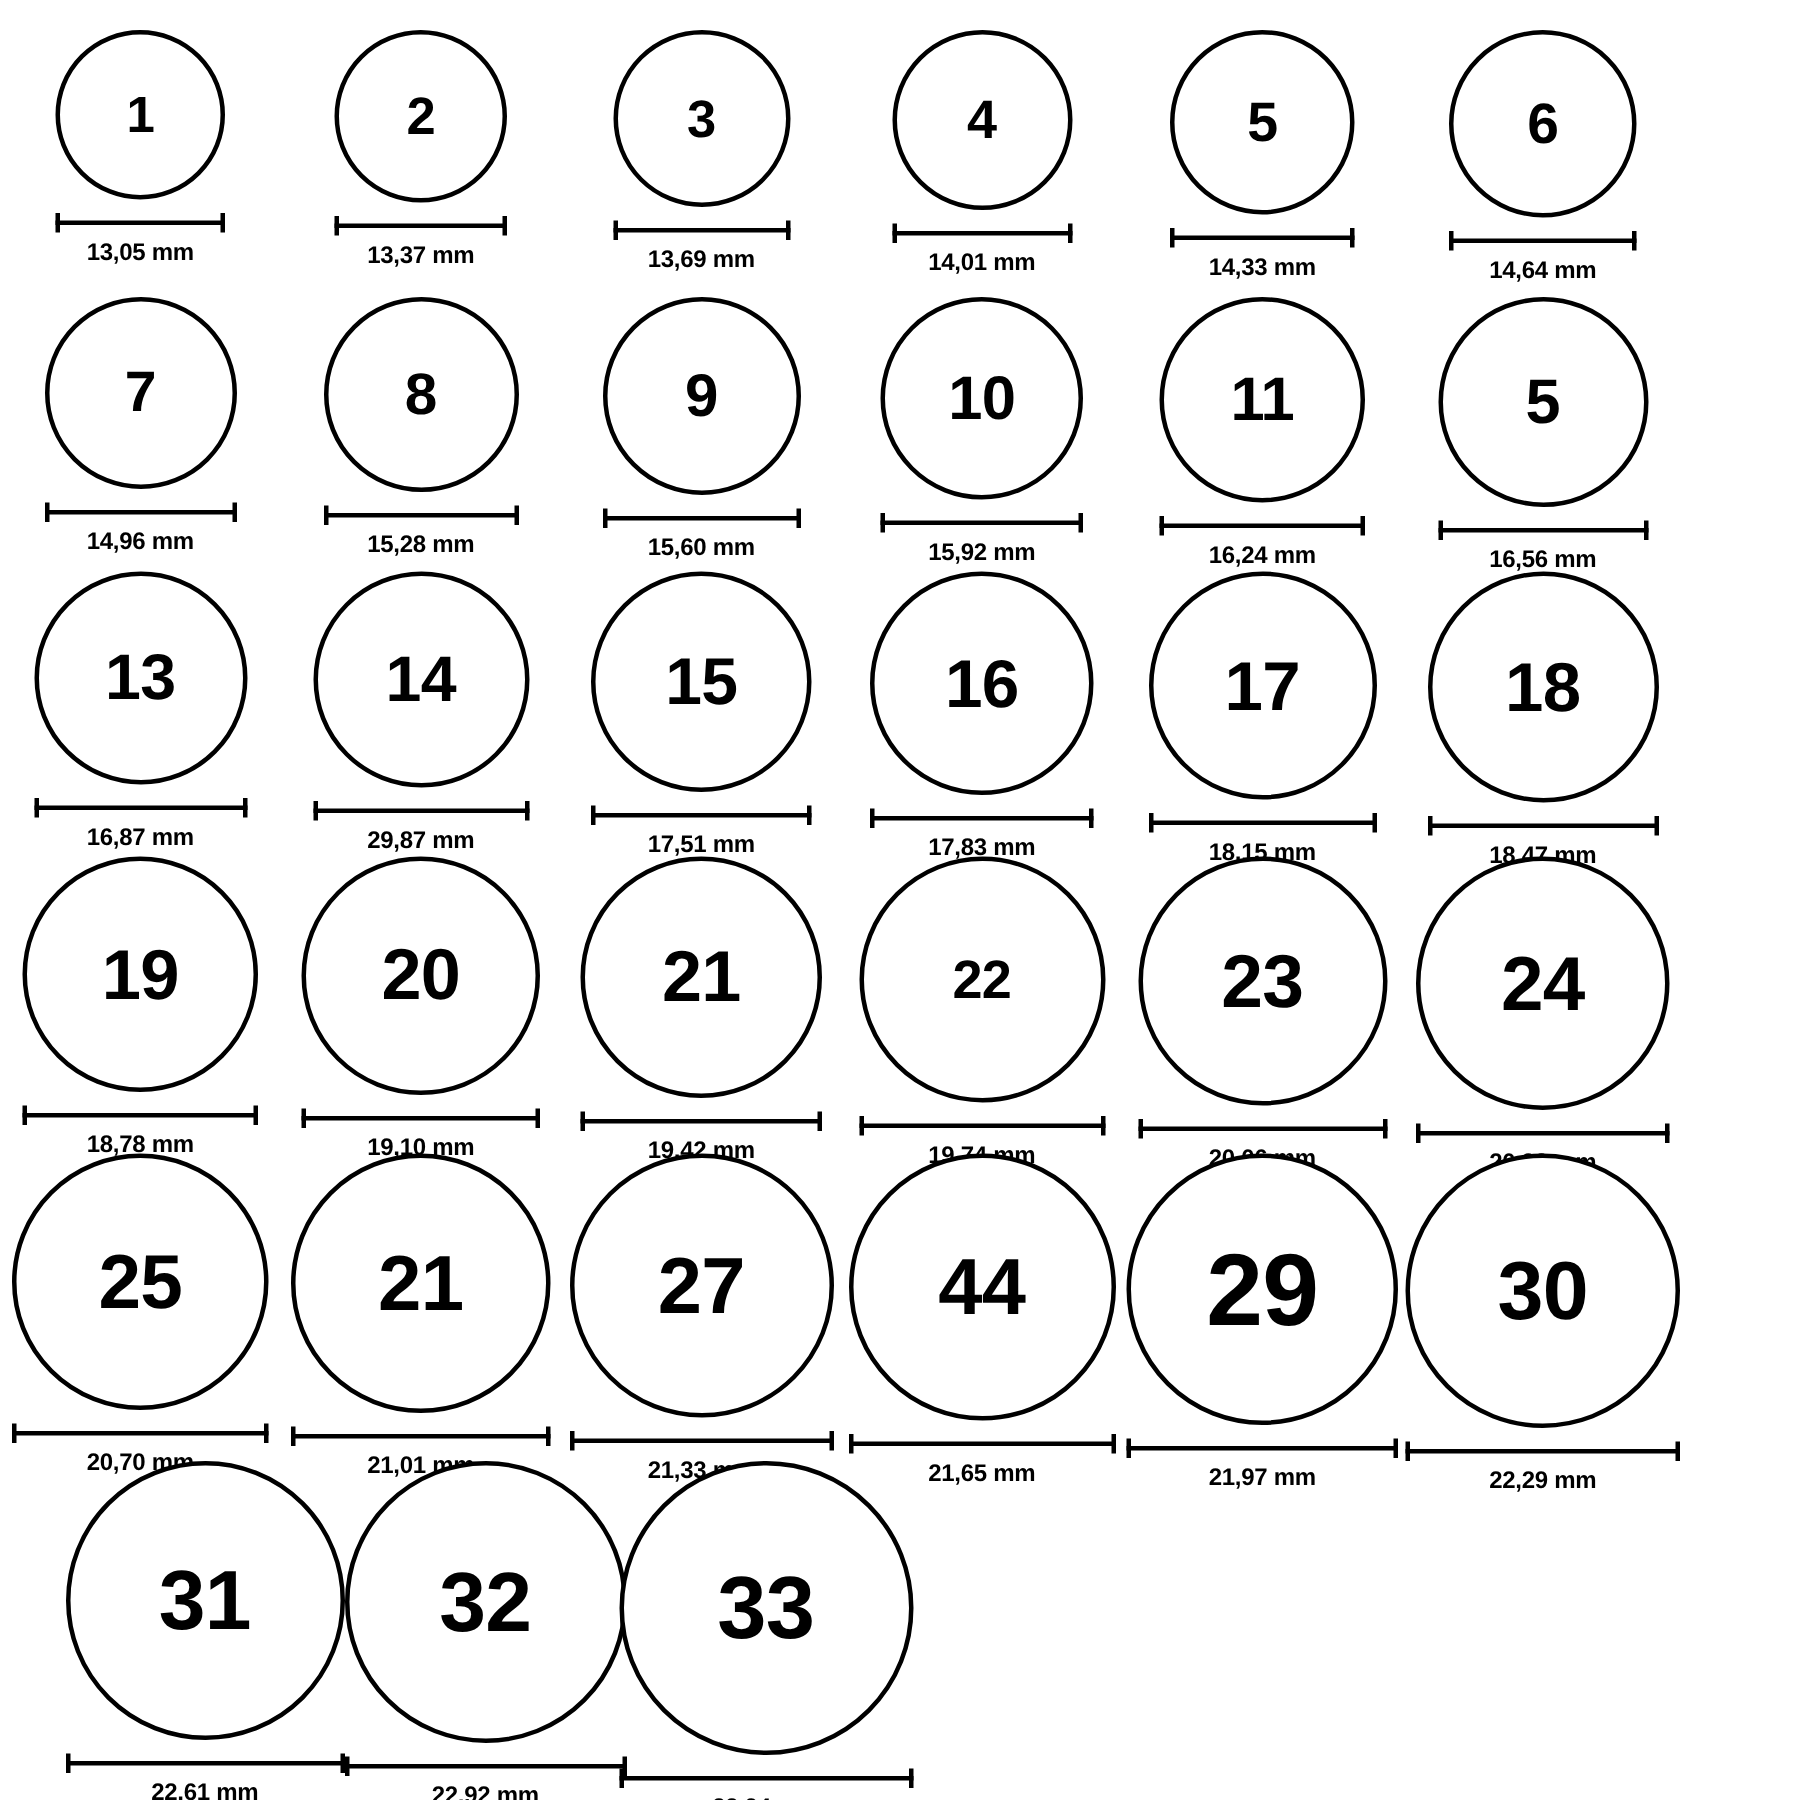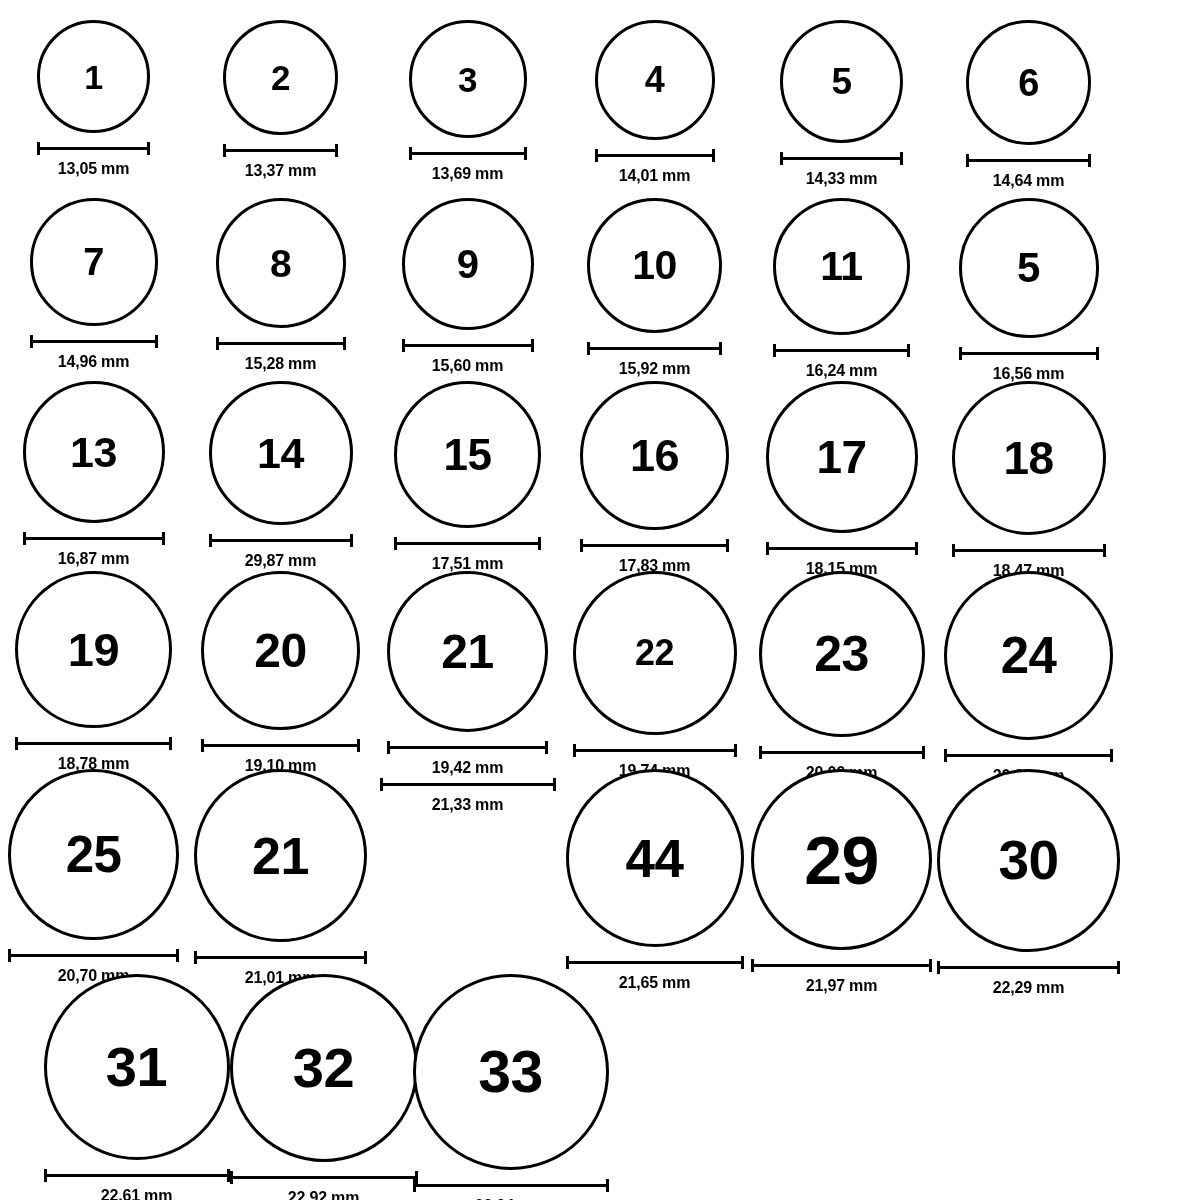--- a/index.html
+++ b/index.html
@@ -429,20 +429,25 @@
           </div>
         </div>
         <div class="measure" style="width: 173px;">
           <div class="bar"></div>
           <div class="tick left"></div>
           <div class="tick right"></div>
         </div>
         <div class="mm-label">21,01 mm</div>
       </div>
       <div class="cell">
+        <div class="ring-wrap" style="height: 176px;">
+          <div class="ring" style="width: 176px; height: 176px;">
+            <span class="ring-number" style="font-size: 53px;">27</span>
+          </div>
+        </div>
         <div class="measure" style="width: 176px;">
           <div class="bar"></div>
           <div class="tick left"></div>
           <div class="tick right"></div>
         </div>
         <div class="mm-label">21,33 mm</div>
       </div>
       <div class="cell">
         <div class="ring-wrap" style="height: 178px;">
           <div class="ring" style="width: 178px; height: 178px;">

